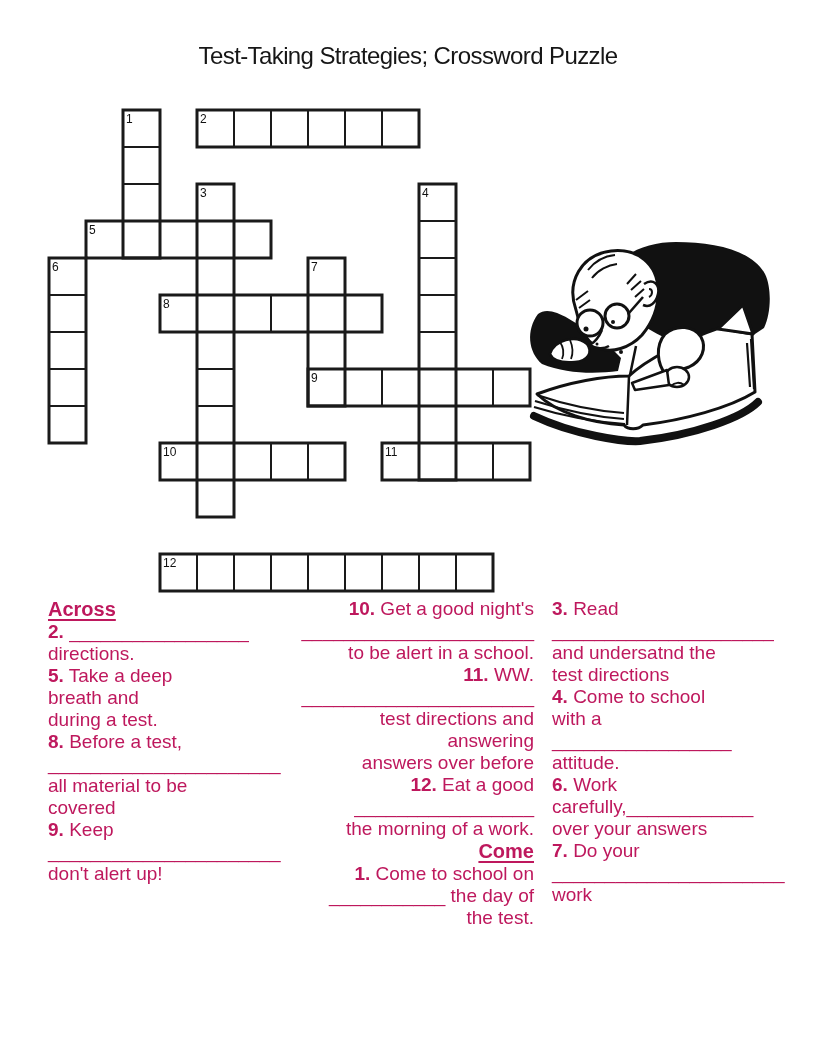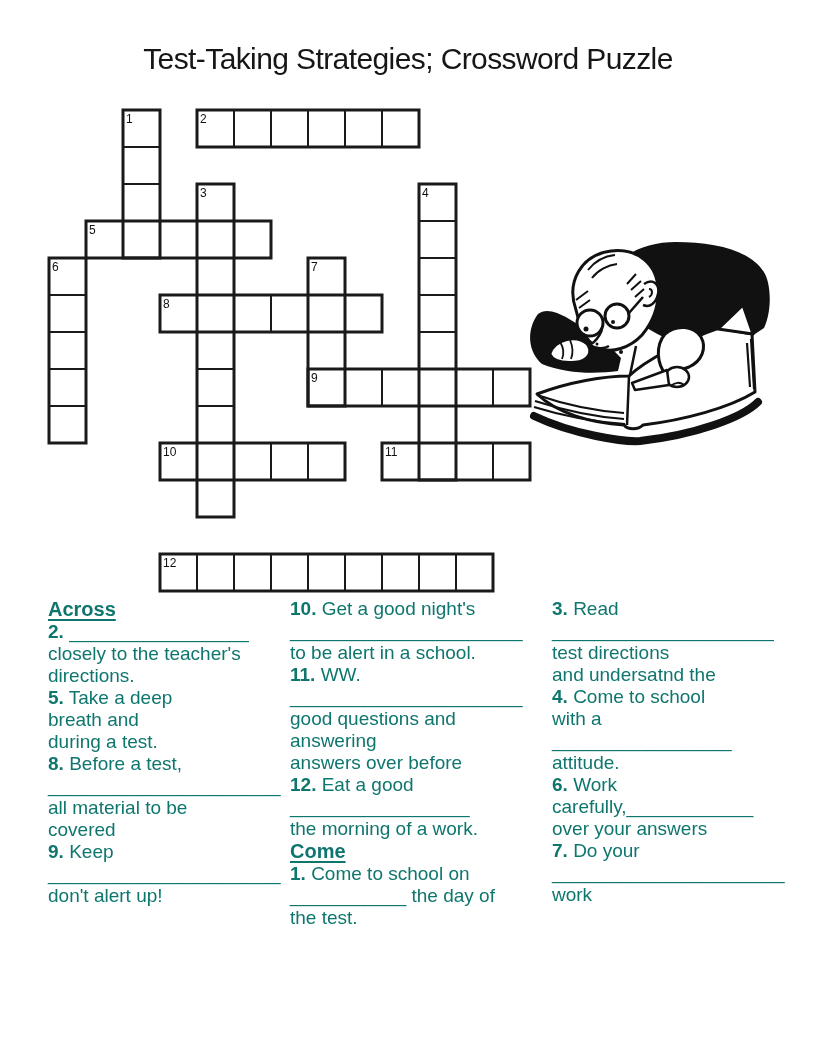--- a/index.html
+++ b/index.html
@@ -9,43 +9,43 @@
     background:#ffffff;
     margin:0 auto;
     overflow:hidden;
     font-family:"Liberation Sans","DejaVu Sans",sans-serif;
     color:#1b1b1b;
   }
   #title{
     position:absolute;
     left:0;top:42px;width:816px;
     text-align:center;
-    font-size:30px;
+    font-size:24px;
     letter-spacing:-0.6px;
     color:#161616;
   }
   #grid-svg{
     position:absolute;left:0;top:0;width:816px;height:600px;
   }
   .cell{fill:#ffffff;stroke:#1a1a1a;stroke-width:2;}
   .word-outline{fill:none;stroke:#1a1a1a;stroke-width:3;}
   .cell-num{
     font-family:"Liberation Sans","DejaVu Sans",sans-serif;
     font-size:12px;fill:#111;
   }
   #illustration{
     position:absolute;left:524px;top:242px;width:252px;height:207px;
   }
   .clue-col{
     position:absolute;top:598px;
     font-size:19px;line-height:22px;
-    color:#0f766e;
+    color:#be185d;
   }
   #clue-col-1{left:48px;width:244px;}
-  #clue-col-2{left:290px;width:244px;}
+  #clue-col-2{left:290px;width:244px;text-align:right;}
   #clue-col-3{left:552px;width:244px;}
   .clue-line{white-space:pre;min-height:22px;}
   .clue-line b{font-weight:700;}
   .heading{
     font-weight:700;
     font-size:20px;
     text-decoration:underline;
     text-decoration-thickness:2px;
     text-underline-offset:3px;
   }
@@ -190,55 +190,54 @@
 
     <path fill="#fff" stroke="#111" stroke-width="3" d="M141,92 C153,82 170,84 177,95 C183,106 178,119 165,125 L142,133 C133,122 131,104 141,92 Z"></path>
     <ellipse cx="153" cy="135" rx="12" ry="10" fill="#fff" stroke="#111" stroke-width="2.5"></ellipse>
     <path fill="#fff" stroke="#111" stroke-width="2.5" stroke-linejoin="round" d="M143,128 L108,141 L111,148 L145,143 Z"></path>
     <path fill="none" stroke="#111" stroke-width="2" d="M147,144 C151,140 156,140 160,143"></path>
   </svg>
 
   <div id="clue-col-1" class="clue-col">
       <div class="clue-line"><span class="heading">Across</span></div>
       <div class="clue-line"><b>2.</b> _________________</div>
-      <div class="clue-line">closely to the teacher's</div>
       <div class="clue-line">directions.</div>
       <div class="clue-line"><b>5.</b> Take a deep</div>
       <div class="clue-line">breath and</div>
       <div class="clue-line">during a test.</div>
       <div class="clue-line"><b>8.</b> Before a test,</div>
       <div class="clue-line">______________________</div>
       <div class="clue-line">all material to be</div>
       <div class="clue-line">covered</div>
       <div class="clue-line"><b>9.</b> Keep</div>
       <div class="clue-line">______________________</div>
       <div class="clue-line">don't alert up!</div>
     </div>
   <div id="clue-col-2" class="clue-col">
       <div class="clue-line"><b>10.</b> Get a good night's</div>
       <div class="clue-line">______________________</div>
       <div class="clue-line">to be alert in a school.</div>
       <div class="clue-line"><b>11.</b> WW.</div>
       <div class="clue-line">______________________</div>
-      <div class="clue-line">good questions and</div>
+      <div class="clue-line">test directions and</div>
       <div class="clue-line">answering</div>
       <div class="clue-line">answers over before</div>
       <div class="clue-line"><b>12.</b> Eat a good</div>
       <div class="clue-line">_________________</div>
       <div class="clue-line">the morning of a work.</div>
       <div class="clue-line"><span class="heading">Come</span></div>
       <div class="clue-line"><b>1.</b> Come to school on</div>
       <div class="clue-line">___________ the day of</div>
       <div class="clue-line">the test.</div>
     </div>
   <div id="clue-col-3" class="clue-col">
       <div class="clue-line"><b>3.</b> Read</div>
       <div class="clue-line">_____________________</div>
+      <div class="clue-line">and undersatnd the</div>
       <div class="clue-line">test directions</div>
-      <div class="clue-line">and undersatnd the</div>
       <div class="clue-line"><b>4.</b> Come to school</div>
       <div class="clue-line">with a</div>
       <div class="clue-line">_________________</div>
       <div class="clue-line">attitude.</div>
       <div class="clue-line"><b>6.</b> Work</div>
       <div class="clue-line">carefully,____________</div>
       <div class="clue-line">over your answers</div>
       <div class="clue-line"><b>7.</b> Do your</div>
       <div class="clue-line">______________________</div>
       <div class="clue-line">work</div>

